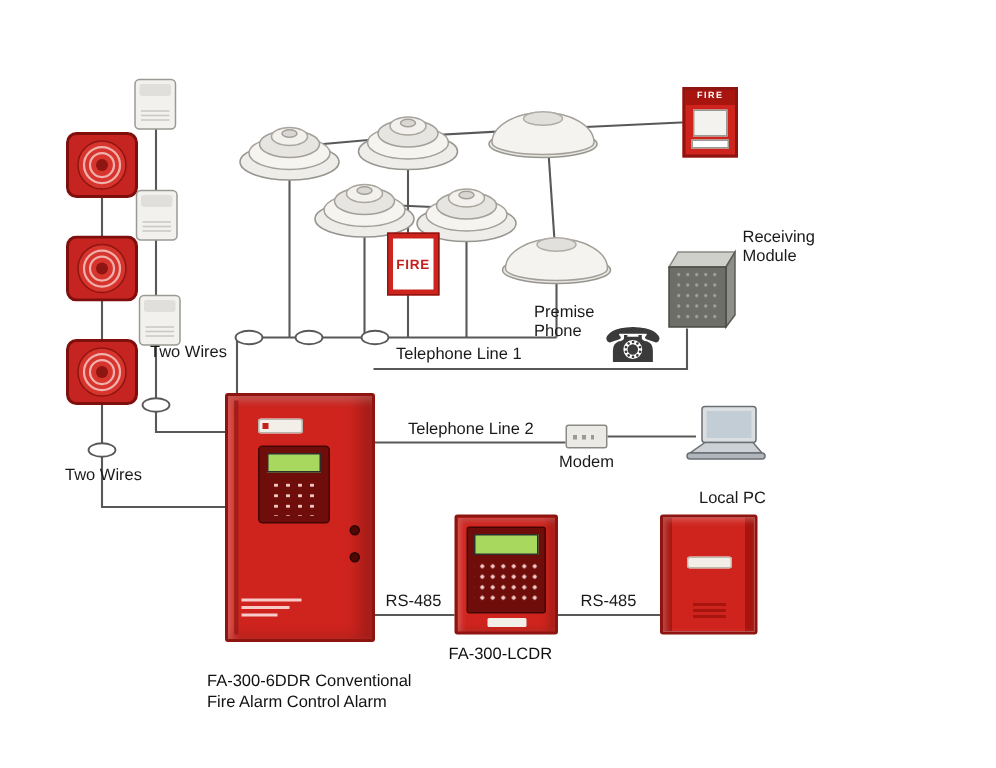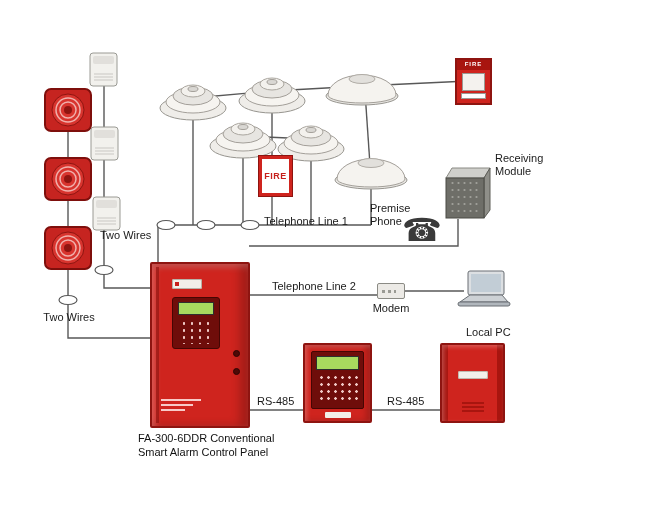--- a/index.html
+++ b/index.html
@@ -252,38 +252,39 @@
     <div class="brand2"></div>
   </div>
 
   <div class="abs relay">
     <div class="brand3"></div>
     <div class="vent"></div>
   </div>
 
   <div class="lbl" style="left:100px;top:229px">Two Wires</div>
   <div class="lbl center" style="left:40px;top:311px;width:58px">Two Wires</div>
-  <div class="lbl" style="left:264px;top:215px">Telephone Line 1</div>
+  <div class="lbl" style="left:264px;top:230px">Telephone Line 1</div>
   <div class="lbl" style="left:272px;top:280px">Telephone Line 2</div>
   <div class="lbl" style="left:257px;top:395px">RS-485</div>
   <div class="lbl" style="left:387px;top:395px">RS-485</div>
 
   <div class="lbl" style="left:495px;top:152px">
     <div>Receiving</div>
     <div>Module</div>
   </div>
-  <div class="lbl" style="left:370px;top:202px">
+  <div class="lbl" style="left:356px;top:202px">
     <div>Premise</div>
     <div>Phone</div>
   </div>
   <div class="lbl center" style="left:372px;top:302px;width:38px">Modem</div>
   <div class="lbl" style="left:466px;top:326px">Local PC</div>
 
-  <div class="cap" style="left:138px;top:431px">
+  <div class="cap" style="left:138px;top:447px">
     <div>FA-300-6DDR Conventional</div>
-    <div>Smart Alarm Control Panel</div>
+    <div>Fire Alarm Control Alarm</div>
   </div>
   <div class="cap" style="left:299px;top:429px">
+    <div>FA-300-LCDR</div>
   </div>
   <div class="cap" style="left:436px;top:429px">
   </div>
 
 </div>
 
 </body></html>

